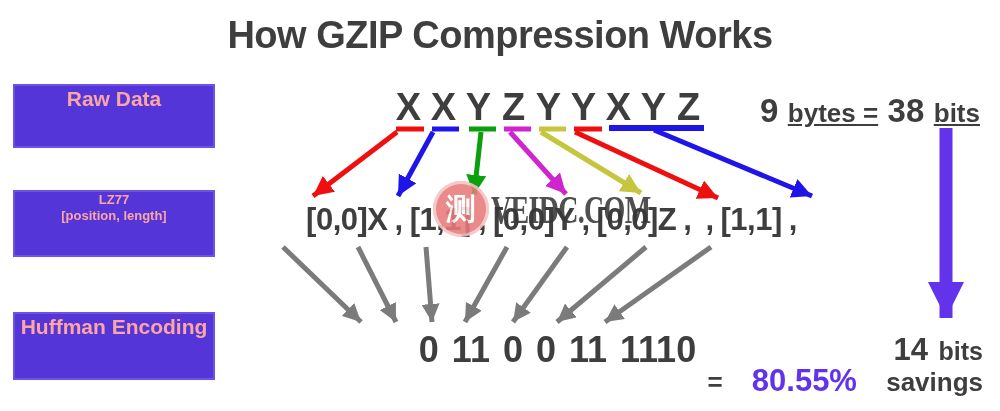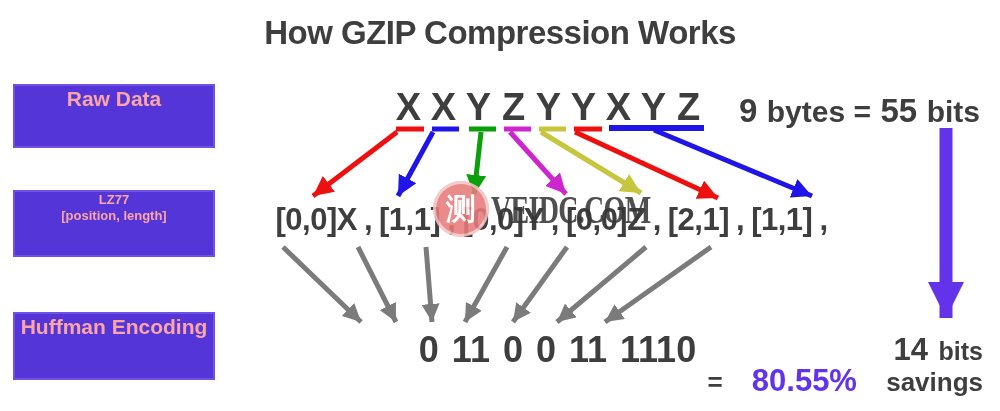--- a/index.html
+++ b/index.html
@@ -6,21 +6,21 @@
     --purple:#5435d8; --purple-bright:#6233ea; --ink:#3e3e3e;
     --red:#ee0f0f; --blue:#2015e8; --green:#0b9f0b; --magenta:#cf25cf;
     --yellow:#c6c53e; --gray:#7b7b7b; --wm-red:#e87a7a; --box-border:#6f51e6;
   }
   *{margin:0;padding:0;box-sizing:border-box;}
   body{background:#ffffff;font-family:"Liberation Sans",sans-serif;}
   .canvas{position:relative;width:1000px;height:411px;background:#ffffff;overflow:hidden;}
 
   .title{
     position:absolute;top:14px;left:0;width:100%;text-align:center;
-    font-size:33px;font-weight:800;color:var(--ink);letter-spacing:-0.5px;
+    font-size:38px;font-weight:800;color:var(--ink);letter-spacing:-0.5px;
   }
 
   .stage-box{
     position:absolute;left:13px;width:202px;background:var(--purple);
     border:2px solid var(--box-border);color:#fca5a5;font-weight:700;
     display:flex;flex-direction:column;align-items:center;
     text-align:center;line-height:1.2;
   }
   .stage-raw{top:84px;height:64px;font-size:21px;}
   .stage-lz77{top:190px;height:67px;font-size:13px;}
@@ -54,21 +54,21 @@
     position:absolute;top:332px;left:390px;width:335px;display:flex;
     justify-content:center;gap:13px;font-size:36px;font-weight:700;
     color:var(--ink);text-shadow:0 0 3px #fff;line-height:1;
   }
 
   .raw-size{
     position:absolute;top:92px;right:20px;color:var(--ink);font-weight:700;
     white-space:nowrap;text-align:right;
   }
   .raw-size .big{font-size:33px;}
-  .raw-size .small{font-size:30px;}
+  .raw-size .small{font-size:26px;text-decoration:underline;}
   .raw-size span{margin-left:5px;}
 
   .compressed-size{
     position:absolute;top:332px;right:17px;color:var(--ink);font-weight:700;
     white-space:nowrap;text-align:right;
   }
   .compressed-size .big{font-size:31px;margin-top:32px;}
   .compressed-size .small{font-size:25px;margin-left:6px;}
 
   .savings{
@@ -174,39 +174,38 @@
 
   <div class="lz77-row">
     <span>[0,0]X</span>
     <span class="lz-sep">,</span>
     <span>[1,1]</span>
     <span class="lz-sep">,</span>
     <span>[0,0]Y</span>
     <span class="lz-sep">,</span>
     <span>[0,0]Z</span>
     <span class="lz-sep">,</span>
-    <span>[2,1]</span>
     <span class="lz-sep">,</span>
     <span>[1,1]</span>
     <span class="lz-sep">,</span>
   </div>
 
   <div class="huffman-row">
     <span>0</span>
     <span>11</span>
     <span>0</span>
     <span>0</span>
     <span>11</span>
     <span>1110</span>
   </div>
 
   <div class="raw-size">
     <span class="big">9</span>
     <span class="small">bytes =</span>
-    <span class="big">55</span>
+    <span class="big">38</span>
     <span class="small">bits</span>
   </div>
 
   <div class="compressed-size">
     <span class="big">14</span>
     <span class="small">bits</span>
   </div>
 
   <div class="savings">
     <span>=</span>

